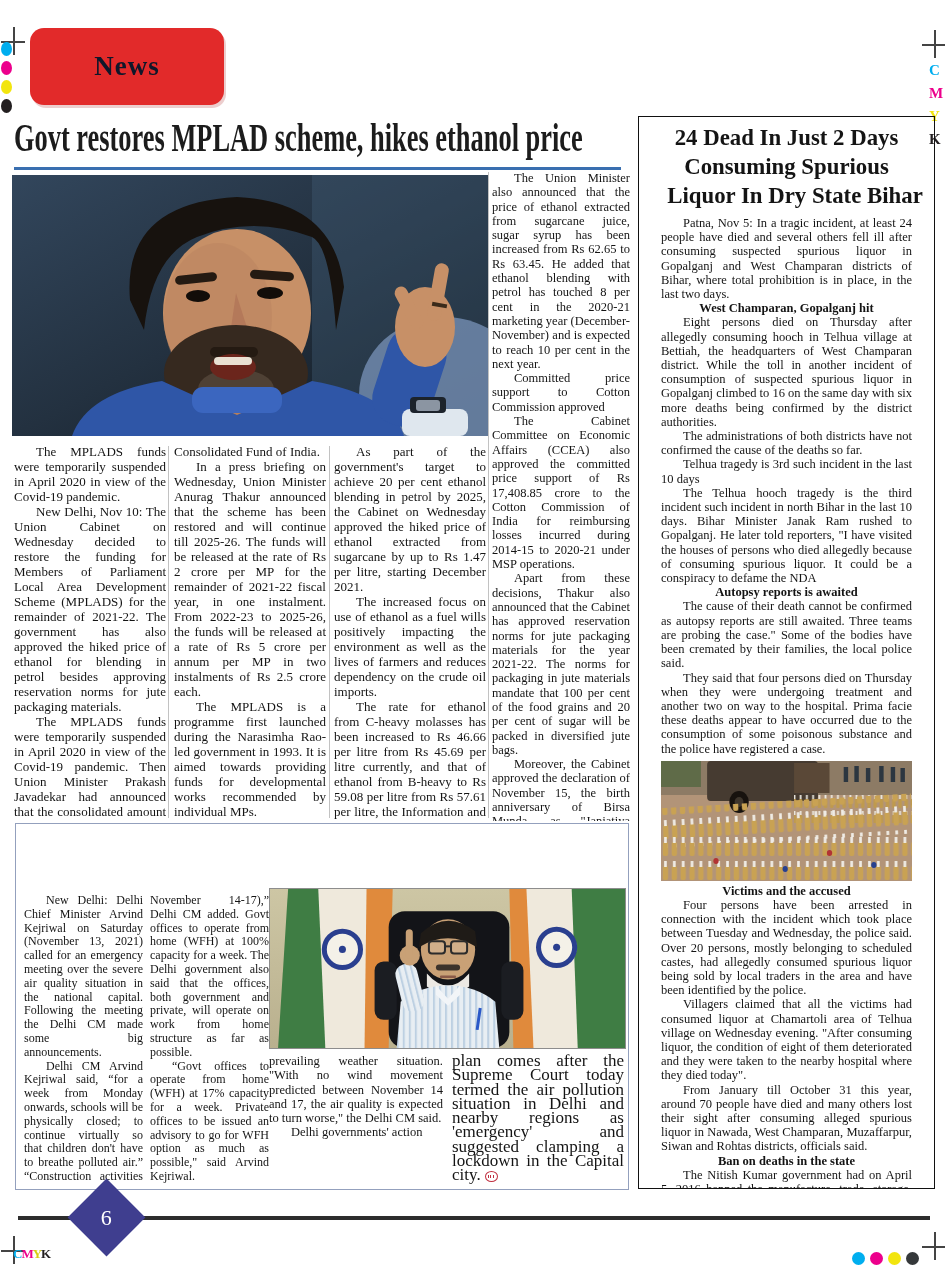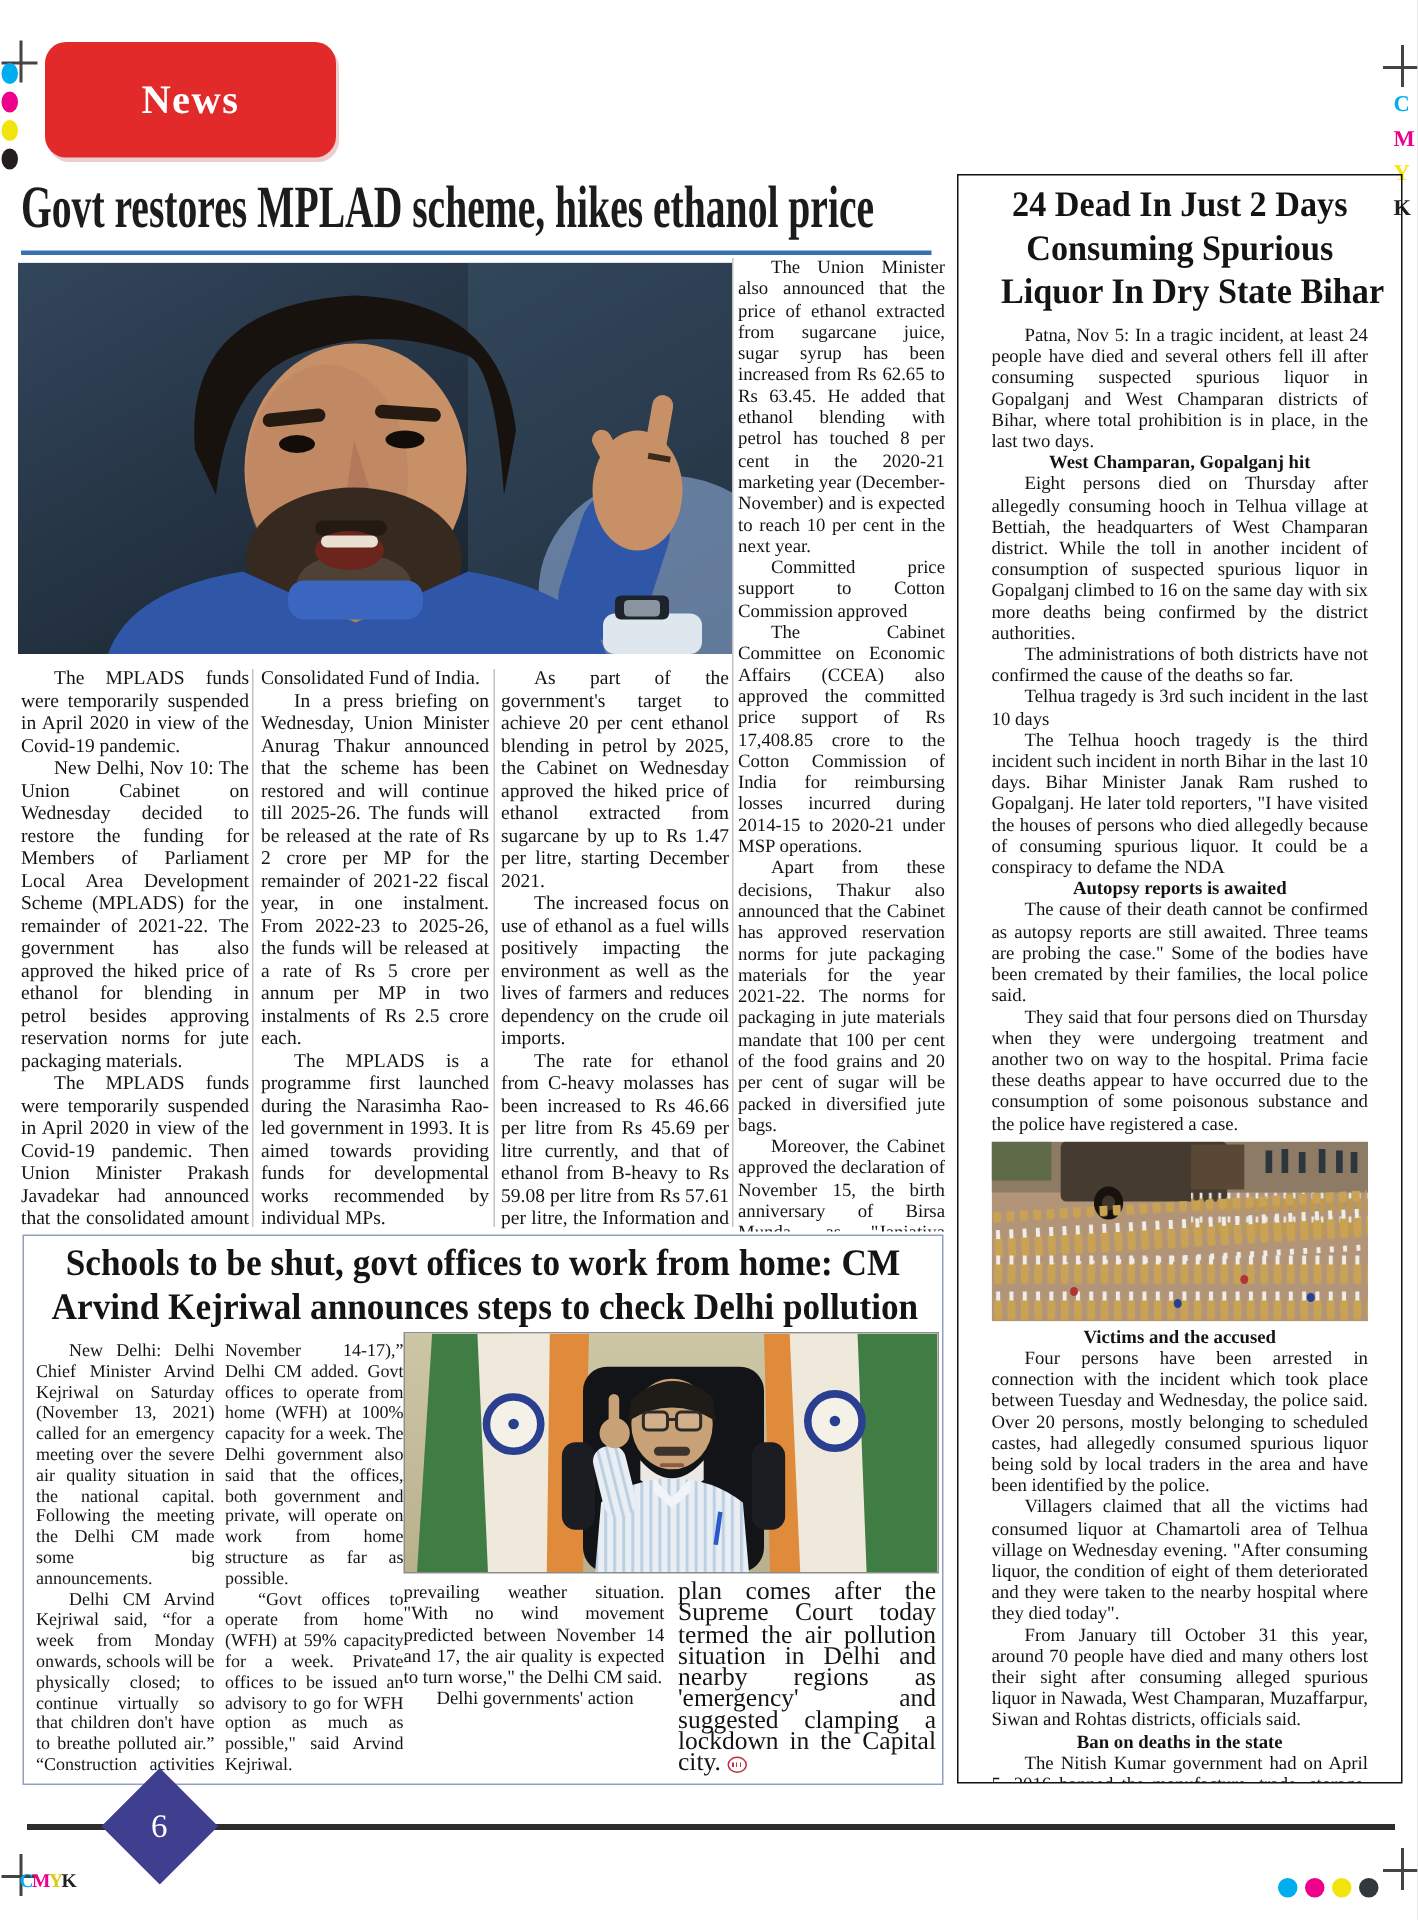--- a/index.html
+++ b/index.html
@@ -14,21 +14,21 @@
   .cmyk-col{position:absolute;left:929px;display:flex;flex-direction:column;gap:7px;
             font-weight:bold;font-size:15px;line-height:16px;font-family:"Liberation Serif",serif;}
   .cmyk-word{position:absolute;left:13px;top:1246px;font-weight:bold;font-size:13px;letter-spacing:-1px;}
   .dotrow{position:absolute;top:1252px;display:flex;gap:5px;}
   .dotrow span{width:13px;height:13px;border-radius:50%;display:block;}
 
   
   .news-box{position:absolute;left:30px;top:28px;width:194px;height:77px;background:#e22a2a;
             border-radius:14px;display:flex;align-items:center;justify-content:center;
             box-shadow:2px 3px 0 rgba(180,60,60,.25);}
-  .news-box span{color:#ffffff;font-weight:bold;font-size:27px;letter-spacing:1px;}
+  .news-box span{color:#0f172a;font-weight:bold;font-size:27px;letter-spacing:1px;}
 
   
   .main-headline{position:absolute;left:14px;top:112px;height:54px;white-space:nowrap;
                  font-weight:bold;font-size:40px;line-height:52px;color:#1c1c1c;
                  transform:scaleX(0.66);transform-origin:left center;}
   .blue-rule{position:absolute;left:14px;top:167px;width:607px;height:3px;background:#3a6fb0;}
 
   
   .photo{position:absolute;overflow:hidden;}
   .photo svg{display:block;width:100%;height:100%;}
@@ -232,31 +232,27 @@
         <p class="para subhead">Victims and the accused</p>
         <p class="para plain">Four persons have been arrested in connection with the incident which took place between Tuesday and Wednesday, the police said. Over 20 persons, mostly belonging to scheduled castes, had allegedly consumed spurious liquor being sold by local traders in the area and have been identified by the police.</p>
         <p class="para plain">Villagers claimed that all the victims had consumed liquor at Chamartoli area of Telhua village on Wednesday evening. "After consuming liquor, the condition of eight of them deteriorated and they were taken to the nearby hospital where they died today".</p>
         <p class="para plain">From January till October 31 this year, around 70 people have died and many others lost their sight after consuming alleged spurious liquor in Nawada, West Champaran, Muzaffarpur, Siwan and Rohtas districts, officials said.</p>
         <p class="para subhead">Ban on deaths in the state</p>
         <p class="para plain">The Nitish Kumar government had on April 5, 2016 banned the manufacture, trade, storage, transportation, sale and consumption of liquor in the state. The chief minister appealed to the people to cooperate in the mission as "liquor is bad for health and society". Leader of Opposition Tejashwi Yadav alleged that the state government has failed to stop the sale and supply of spurious liquor in the dry state. "Police is disposing of the bodies of the dead without conducting the post-mortem of the dead. Is Nitish Kumar who is making tall claims on prohibition, not responsible for these deaths?" he added.</p>
       </div>
   </aside>
 
   <section class="bottom-box">
-    <div class="bh-wrap">
-      <div class="bh-line">Schools to be shut, govt offices to work from home: CM</div>
-      <div class="bh-line">Arvind Kejriwal announces steps to check Delhi pollution</div>
-    </div>
     <div class="bcol bcol1">
         <p class="para plain">New Delhi: Delhi Chief Minister Arvind Kejriwal on Saturday (November 13, 2021) called for an emergency meeting over the severe air quality situation in the national capital. Following the meeting the Delhi CM made some big announcements.</p>
         <p class="para plain">Delhi CM Arvind Kejriwal said, “for a week from Monday onwards, schools will be physically closed; to continue virtually so that children don't have to breathe polluted air.” “Construction activities not to be allowed (between</p>
       </div>
     <div class="bcol bcol2">
         <p class="para noindent">November 14-17),” Delhi CM added. Govt offices to operate from home (WFH) at 100% capacity for a week. The Delhi government also said that the offices, both government and private, will operate on work from home structure as far as possible.</p>
-        <p class="para plain">“Govt offices to operate from home (WFH) at 59% capacity for a week. Private offices to be issued an advisory to go for WFH option as much as possible," said Arvind Kejriwal.</p>
+        <p class="para plain">“Govt offices to operate from home (WFH) at 17% capacity for a week. Private offices to be issued an advisory to go for WFH option as much as possible," said Arvind Kejriwal.</p>
         <p class="para plain">These decisions were taken by the Delhi government in view of</p>
       </div>
     <div class="photo kejriwal-photo" style="position:absolute;">
       <svg viewBox="0 0 353 158" preserveAspectRatio="none">
         <defs>
           <linearGradient id="kw" x1="0" y1="0" x2="0" y2="1">
             <stop offset="0" stop-color="#cdc6a4"></stop>
               <stop offset="1" stop-color="#b9b08e"></stop>
           </linearGradient>
           <pattern id="stripes" width="6" height="6" patternUnits="userSpaceOnUse">

